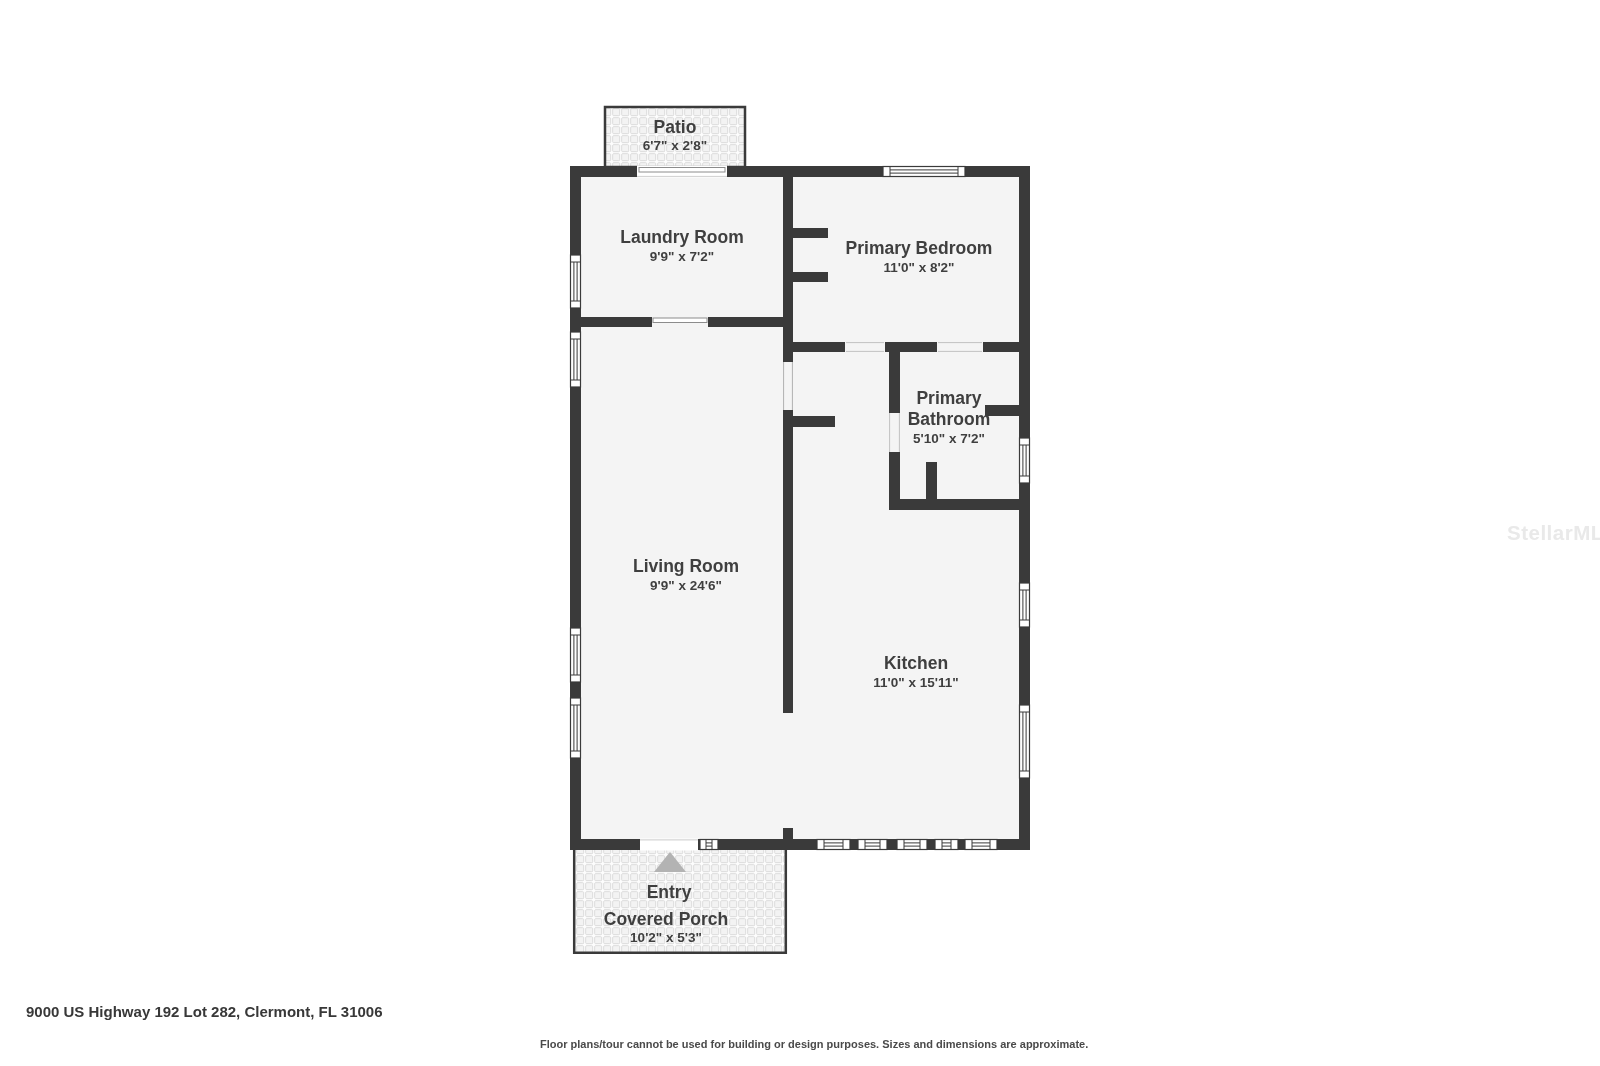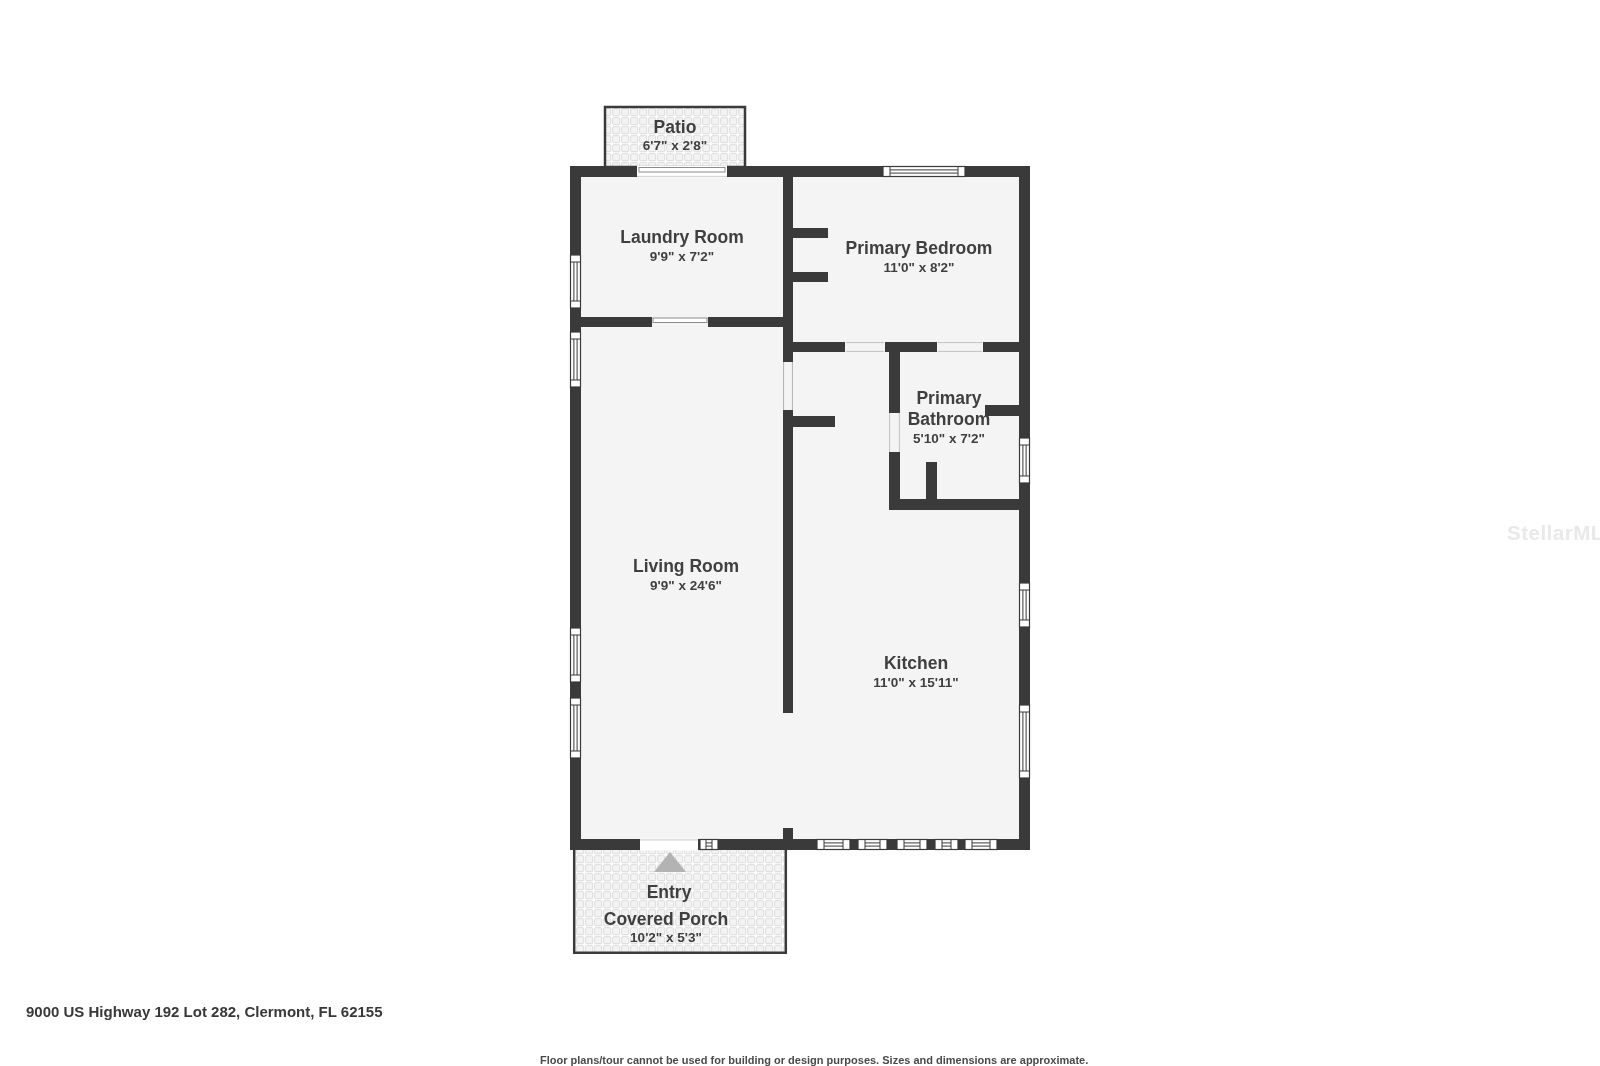--- a/index.html
+++ b/index.html
@@ -10,21 +10,21 @@
   .plan-svg{position:absolute;left:0;top:0;}
   
   .rname{font-family:"Liberation Sans",sans-serif;font-size:17.5px;font-weight:700;fill:#3f3f3f;text-anchor:middle;}
   .rdim{font-family:"Liberation Sans",sans-serif;font-size:13.5px;font-weight:700;fill:#3f3f3f;text-anchor:middle;}
   
   #windows-layer rect{fill:#ffffff;stroke:#3a3a3a;stroke-width:1.2;}
   #windows-layer line{stroke:#3a3a3a;stroke-width:1;}
   
   .address{position:absolute;left:26px;top:1003px;font-size:15px;font-weight:700;color:#383838;white-space:nowrap;}
   .floor-label{position:absolute;left:26px;top:1031px;font-size:14px;font-weight:700;color:#383838;margin-top:40px;}
-  .disclaimer{position:absolute;left:540px;top:1038px;width:536px;text-align:center;font-size:11px;font-weight:700;color:#4a4a4a;white-space:nowrap;margin-top:16px;}
+  .disclaimer{position:absolute;left:540px;top:1038px;width:536px;text-align:center;font-size:11px;font-weight:700;color:#4a4a4a;white-space:nowrap;}
   .watermark{position:absolute;left:1507px;top:521px;font-size:20.5px;font-weight:600;color:#e9e9e9;letter-spacing:0.5px;white-space:nowrap;}
 </style>
 </head>
 <body>
 
 <div class="page">
 
   <svg class="plan-svg" width="1600" height="1066" viewBox="0 0 1600 1066" xmlns="http://www.w3.org/2000/svg">
 
     <defs>
@@ -210,18 +210,18 @@
 
       <text class="rname" x="916" y="669">Kitchen</text>
       <text class="rdim" x="916" y="687">11'0" x 15'11"</text>
 
       <text class="rname" x="669" y="898">Entry</text>
       <text class="rname" x="666" y="925">Covered Porch</text>
       <text class="rdim" x="666" y="942">10'2" x 5'3"</text>
     </g>
   </svg>
 
-  <div class="address">9000 US Highway 192 Lot 282, Clermont, FL 62155</div>
+  <div class="address">9000 US Highway 192 Lot 282, Clermont, FL 31006</div>
   <div class="floor-label">Floor 1</div>
   <div class="disclaimer">Floor plans/tour cannot be used for building or design purposes. Sizes and dimensions are approximate.</div>
   <div class="watermark">StellarMLS</div>
 
 </div>
 
 </body></html>

